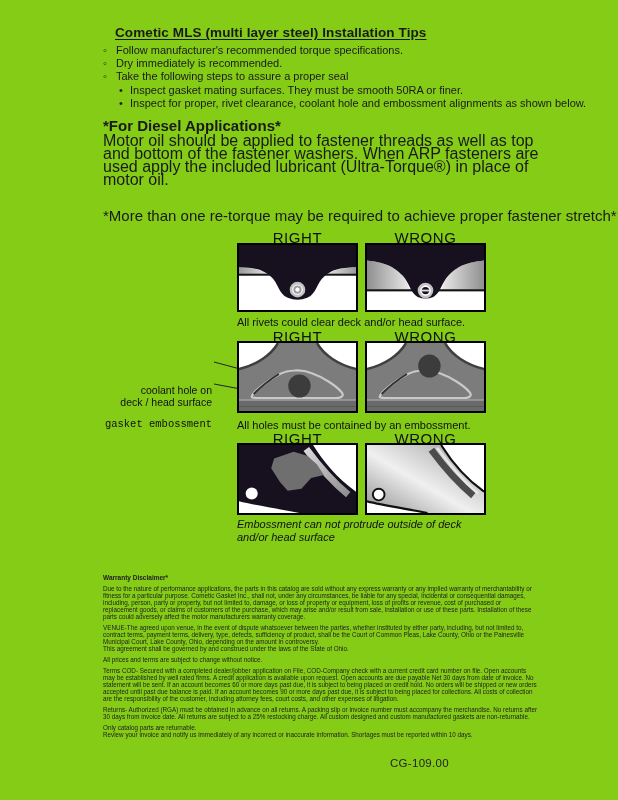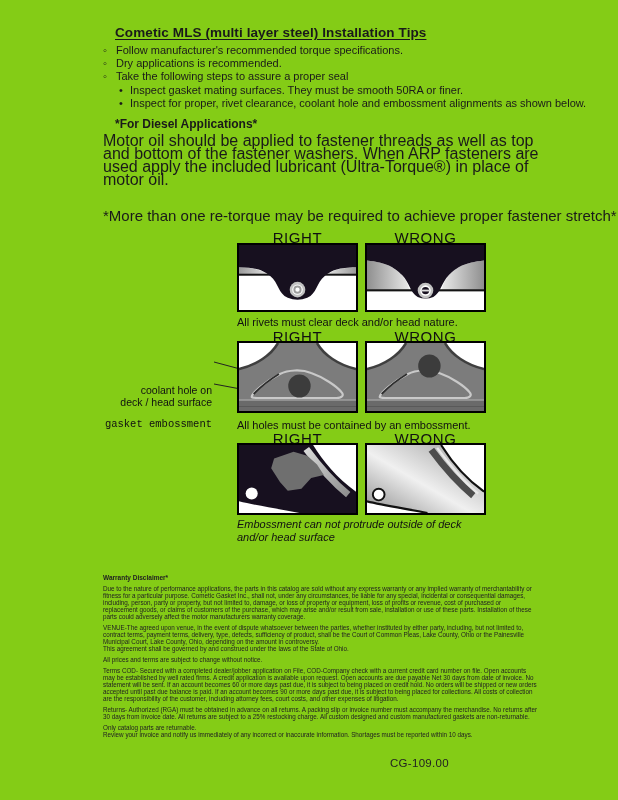--- a/index.html
+++ b/index.html
@@ -13,21 +13,21 @@
   .title{
     left:115px;top:25px;font-size:13.5px;font-weight:700;
     text-decoration:underline;text-underline-offset:2px;letter-spacing:.1px;
   }
   .tips{left:103px;top:44px;font-size:11px;line-height:13.2px;}
   .tip{display:flex;}
   .tip .mk{width:13px;flex:0 0 13px;text-align:left;}
   .tip.sub{margin-left:16px;}
   .tip.sub .mk{width:11px;flex:0 0 11px;}
 
-  .diesel-head{left:103px;top:117px;font-size:12px;font-weight:700;margin-left:12px;}
+  .diesel-head{left:103px;top:117px;font-size:15px;font-weight:700;}
   .body-par{font-size:16px;line-height:13px;width:438px;}
   .p1{left:103px;top:134px;}
   .p2{left:103px;top:168px;}
   .note{left:103px;top:207px;font-size:15px;}
 
   .rw-label{width:121px;text-align:center;font-size:15px;letter-spacing:.6px;color:#111;}
   .dbox{width:121px;height:69px;border:2px solid #000;box-sizing:border-box;background:#fff;}
   .dbox svg{display:block;width:100%;height:100%;}
   .caption{font-size:11px;line-height:12.5px;color:#111;}
 
@@ -46,21 +46,21 @@
 
   <div class="abs title">Cometic MLS (multi layer steel) Installation Tips</div>
 
   <div class="abs tips">
     <div class="tip">
       <span class="mk">◦</span>
       <span>Follow manufacturer's recommended torque specifications.</span>
     </div>
     <div class="tip">
       <span class="mk">◦</span>
-      <span>Dry applications is recommended.</span>
+      <span>Dry immediately is recommended.</span>
     </div>
     <div class="tip">
       <span class="mk">◦</span>
       <span>Take the following steps to assure a proper seal</span>
     </div>
     <div class="tip sub">
       <span class="mk">•</span>
       <span>Inspect gasket mating surfaces.  They must be smooth 50RA or finer.</span>
     </div>
     <div class="tip sub">
@@ -116,21 +116,21 @@
       <path d="M120,16 C100,18 92,23 84,31 C80,35.5 78,41 76.5,46 L120,46 Z" fill="url(#w2r)"></path>
       <rect x="0" y="45.6" width="120" height="2.2" fill="#141414"></rect>
       <path d="M0,0 H120 V16 C100,18 92,23 84,31 C76,39 76,49.5 68,53.5 Q60,57 52,53.5 C44,49.5 44,39 36,31 C28,23 20,18 0,16 Z" fill="#17101f"></path>
       <circle cx="60" cy="47" r="8" fill="#c2c2c2"></circle>
       <circle cx="60" cy="47" r="5.4" fill="#ffffff"></circle>
       <circle cx="60" cy="47" r="3.8" fill="#17101f"></circle>
       <rect x="55.8" y="46" width="8.4" height="1.9" fill="#dddddd"></rect>
     </svg>
   </div>
 
-  <div class="abs caption" style="left:237px;top:316px;">All rivets must clear deck and/or head nature.</div>
+  <div class="abs caption" style="left:237px;top:316px;">All rivets could clear deck and/or head surface.</div>
 
   <div class="abs rw-label" style="left:237px;top:328px;">RIGHT</div>
   <div class="abs rw-label" style="left:365px;top:328px;">WRONG</div>
 
   <div class="abs callout pre" style="left:86px;top:344px;">coolant hole on
 deck / head surface</div>
   <div class="abs callout pre" style="left:86px;top:378px;font-family:Liberation Mono, monospace;">gasket embossment</div>
 
   <svg class="abs" style="left:88px;top:338px;" width="216" height="64">
     <line x1="126" y1="24" x2="212" y2="47" stroke="#222" stroke-width="1"></line>

